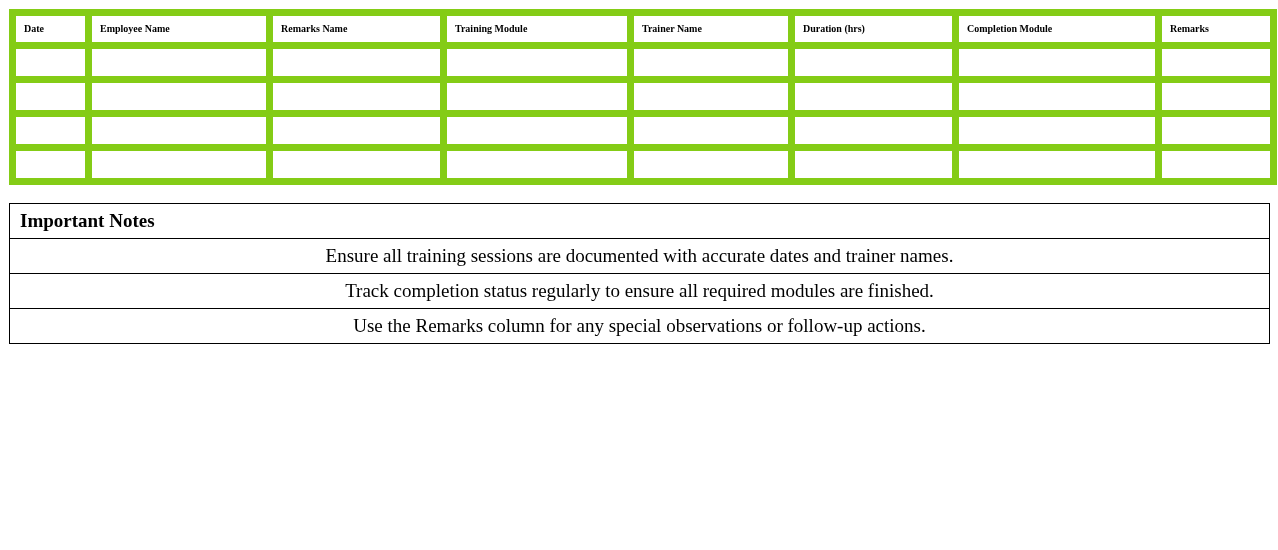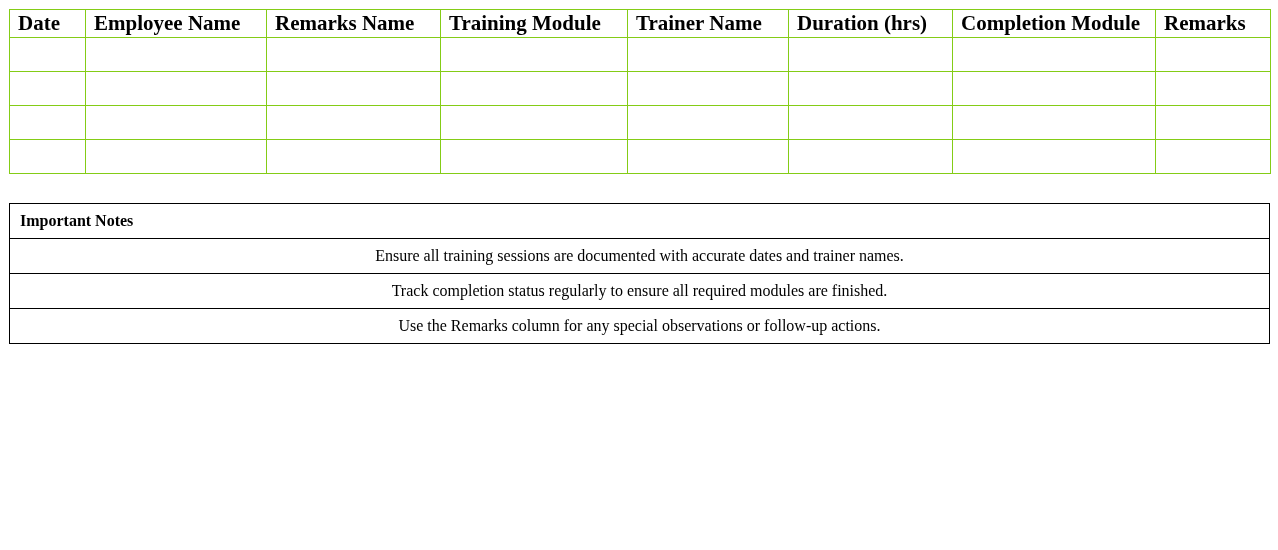--- a/index.html
+++ b/index.html
@@ -28,23 +28,23 @@
 
   
   .log-table {
     position: absolute;
     left: 9px;
     top: 9px;
     width: 1261px;
   }
   .log-table th,
   .log-table td {
-    border: 1px solid #84cc16;
+    border: 7px solid #84cc16;
     padding: 4px 8px;
-    font-size: 21px;
+    font-size: 10px;
     line-height: 18px;
     text-align: left;
     vertical-align: top;
     height: 26px;
     box-sizing: border-box;
   }
   .log-table th {
     font-weight: bold;
     height: 28px;
   }
@@ -65,21 +65,21 @@
   .notes-table {
     position: absolute;
     left: 9px;
     top: 203px;
     width: 1261px;
   }
   .notes-table th,
   .notes-table td {
     border: 1px solid #000000;
     padding: 6px 10px;
-    font-size: 16px;
+    font-size: 19px;
     line-height: 18px;
     text-align: left;
     vertical-align: middle;
     box-sizing: border-box;
     height: 35px;
   }
   .notes-table th {
     font-weight: bold;
   }
   .notes-table td {

